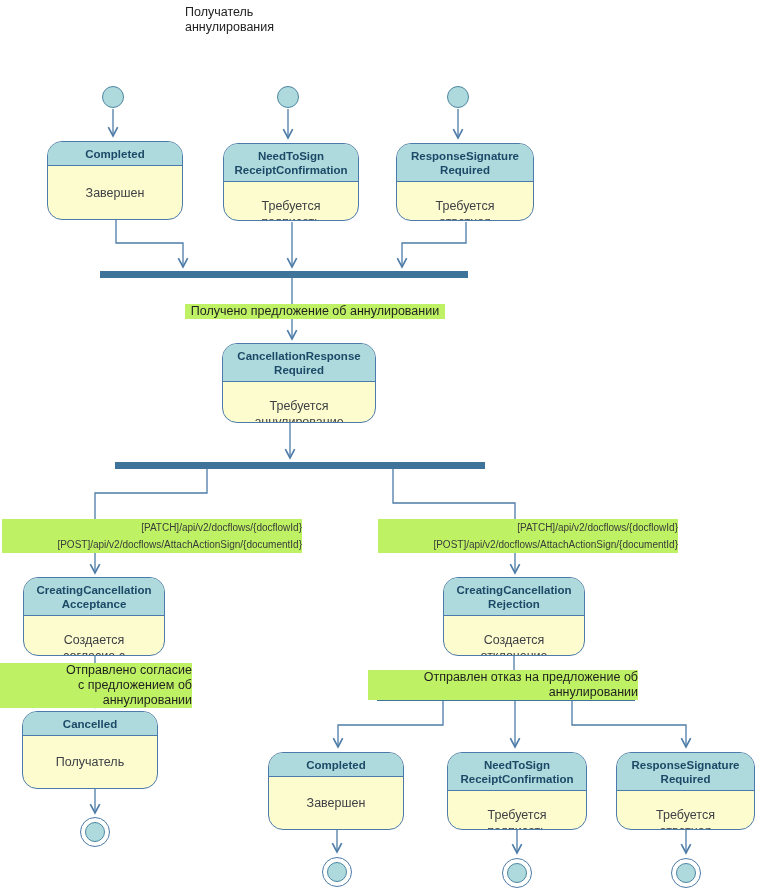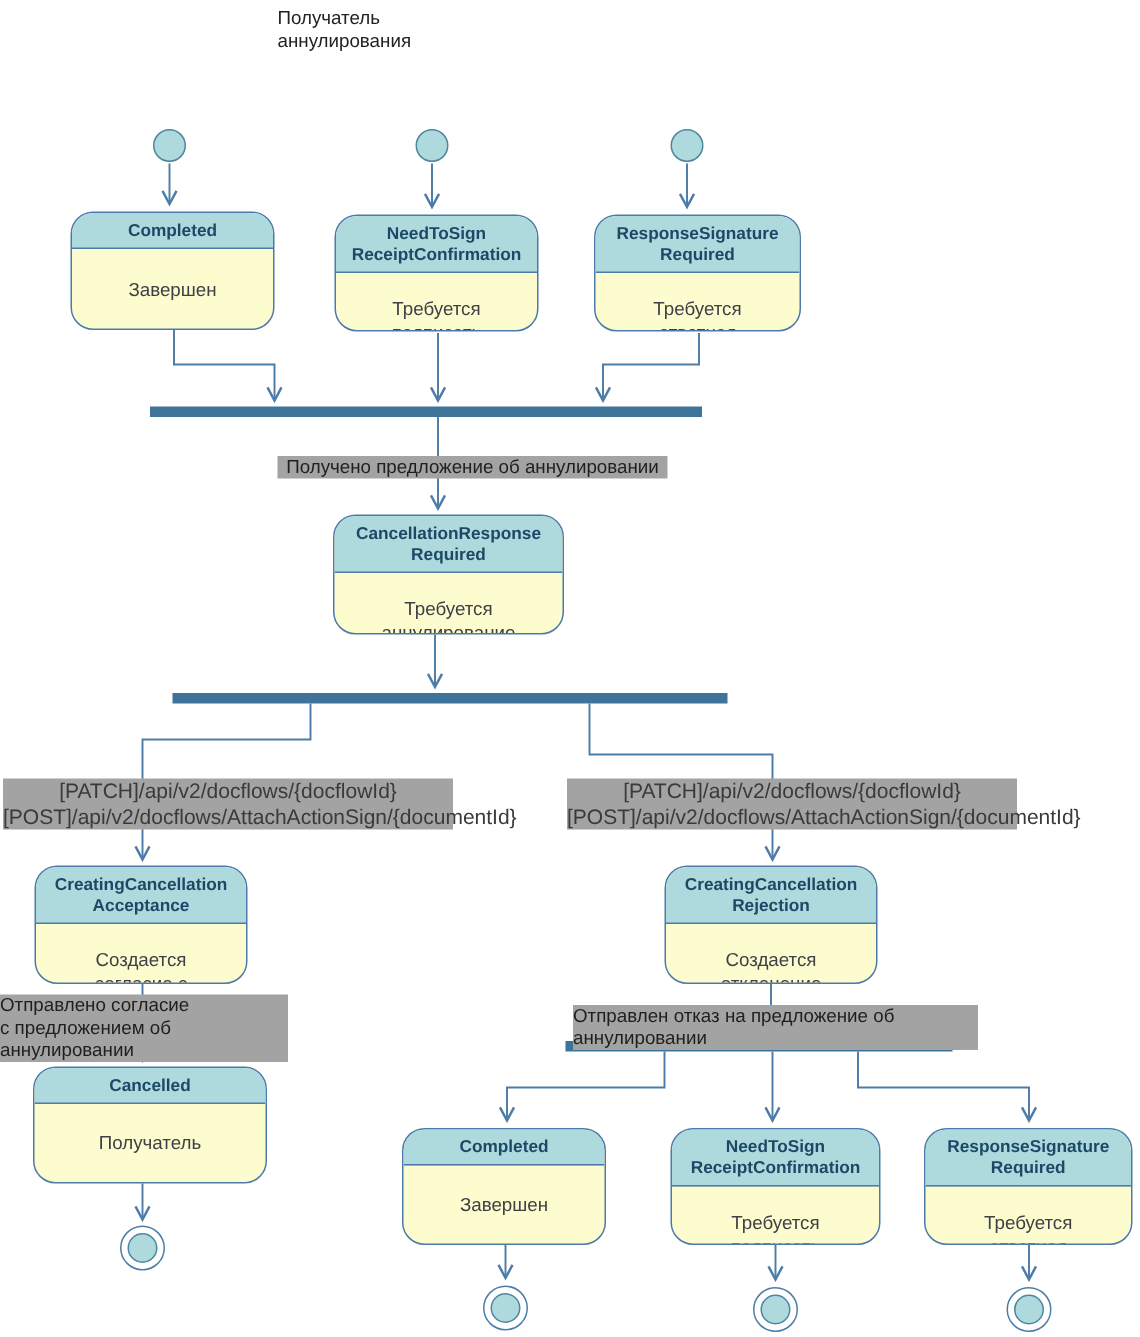--- a/index.html
+++ b/index.html
@@ -23,24 +23,24 @@
   .state-body{
     flex:1;display:flex;align-items:center;justify-content:center;
     font-size:12.5px;line-height:16px;color:var(--state-desc-text,#3f4045);
     text-align:center;white-space:pre-line;padding:16px;
   }
   .diagram-title{
     position:absolute;left:185px;top:5px;width:200px;text-align:left;
     font-size:12.5px;line-height:15px;color:#222;white-space:pre-line;
   }
   .edge-label{
-    position:absolute;background:#a3a3a3;font-size:12.5px;line-height:15px;
+    position:absolute;background:#bef264;font-size:12.5px;line-height:15px;
     color:#1f1f1f;white-space:pre-line;
   }
-  .edge-label.api{font-size:14px;line-height:17px;color:#3a3a3a;text-align:center;}
+  .edge-label.api{font-size:10px;line-height:17px;color:#3a3a3a;text-align:right;}
   .init-circle{
     position:absolute;width:22px;height:22px;border-radius:50%;box-sizing:border-box;
     background:var(--state-header,#aedade);border:1.5px solid #4d86a0;
   }
   .final-outer{
     position:absolute;width:30px;height:30px;border-radius:50%;box-sizing:border-box;
     background:#fff;border:1.5px solid var(--edge,#4d7ca8);
     display:flex;align-items:center;justify-content:center;
   }
   .final-inner{
@@ -98,23 +98,23 @@
 
   <div class="bar" style="left:100px;top:271px;width:368px"></div>
   <div class="bar" style="left:115px;top:462px;width:370px"></div>
   <div class="bar" style="left:377px;top:694px;width:258px"></div>
 
   <div class="edge-label" style="left:185px;top:304px;width:260px;text-align:center">Получено предложение об аннулировании</div>
   <div class="edge-label api" style="left:2px;top:519px;width:300px">[PATCH]/api/v2/docflows/{docflowId}
 [POST]/api/v2/docflows/AttachActionSign/{documentId}</div>
   <div class="edge-label api" style="left:378px;top:519px;width:300px">[PATCH]/api/v2/docflows/{docflowId}
 [POST]/api/v2/docflows/AttachActionSign/{documentId}</div>
-  <div class="edge-label" style="left:0px;top:663px;width:192px;text-align:left">Отправлено согласие
+  <div class="edge-label" style="left:0px;top:663px;width:192px;text-align:right">Отправлено согласие
 с предложением об аннулировании</div>
-  <div class="edge-label" style="left:382px;top:670px;width:270px;text-align:left">Отправлен отказ на предложение об аннулировании</div>
+  <div class="edge-label" style="left:368px;top:670px;width:270px;text-align:right">Отправлен отказ на предложение об аннулировании</div>
 
   <div class="state" style="left:47px;top:141px;width:136px;height:79px">
     <div class="state-header">Completed</div>
     <div class="state-body">Завершен</div>
   </div>
   <div class="state" style="left:223px;top:143px;width:136px;height:78px">
     <div class="state-header">NeedToSign
 ReceiptConfirmation</div>
     <div class="state-body">Требуется подписать
 ИОП</div>
@@ -139,21 +139,21 @@
     <div class="state-body">Создается согласие с
 аннулированием</div>
   </div>
   <div class="state" style="left:443px;top:577px;width:142px;height:79px">
     <div class="state-header">CreatingCancellation
 Rejection</div>
     <div class="state-body">Создается отклонение
 аннулирования</div>
   </div>
 
-  <div class="state" style="left:22px;top:711px;width:156px;height:78px">
+  <div class="state" style="left:22px;top:711px;width:136px;height:78px">
     <div class="state-header">Cancelled</div>
     <div class="state-body">Получатель</div>
   </div>
 
   <div class="state" style="left:268px;top:752px;width:136px;height:78px">
     <div class="state-header">Completed</div>
     <div class="state-body">Завершен</div>
   </div>
   <div class="state" style="left:447px;top:752px;width:140px;height:78px">
     <div class="state-header">NeedToSign

